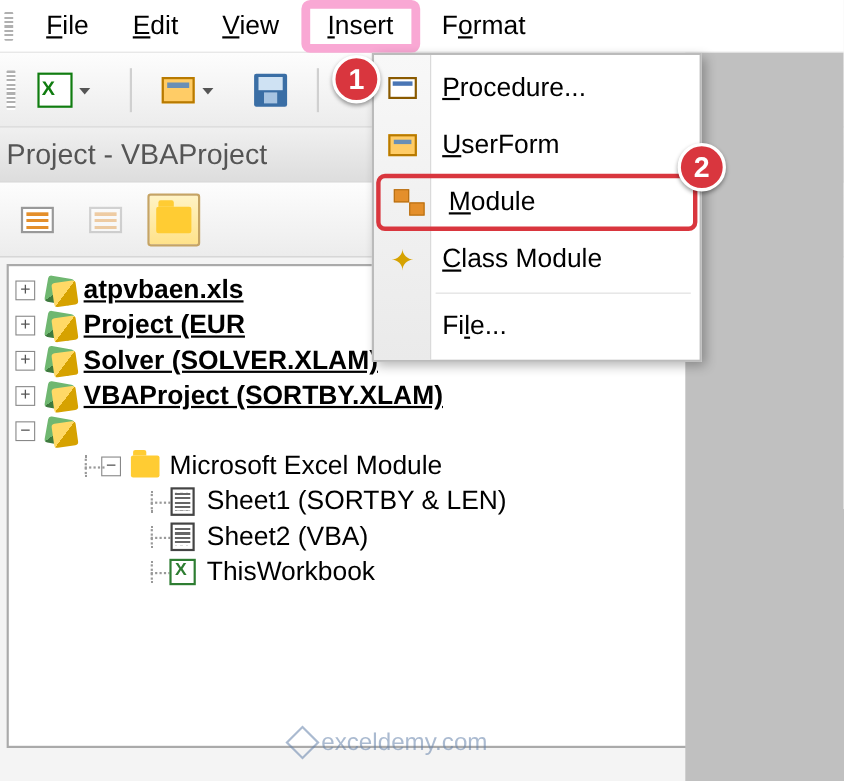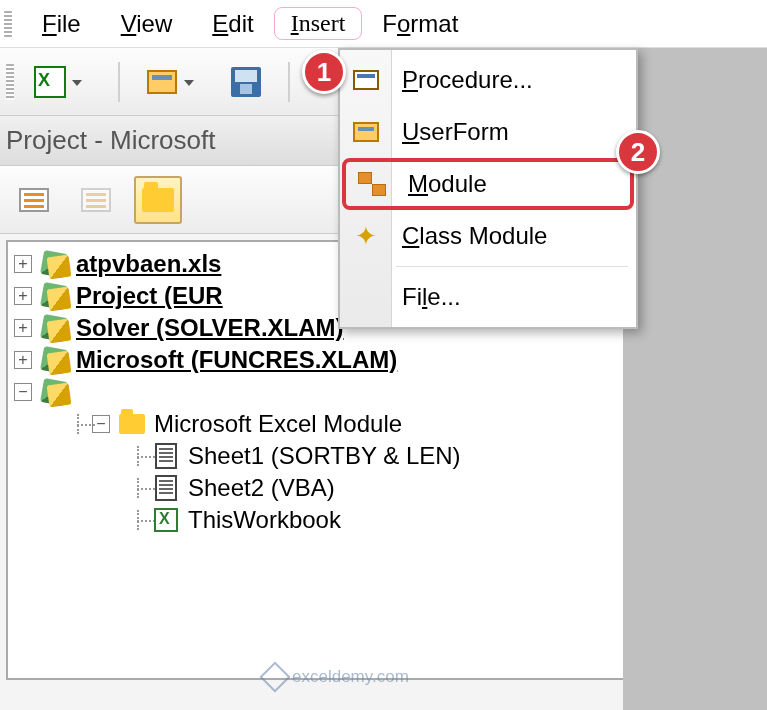--- a/index.html
+++ b/index.html
@@ -33,24 +33,23 @@
   }
   .menubar-item {
     padding: 6px 20px;
     cursor: default;
     font-size: 24px;
     color: #000;
     position: relative;
   }
   .menubar-item .ul { text-decoration: underline; }
   .menubar-item.highlight {
-    border: 1px solid #f9a8d4;
+    border: 8px solid #f9a8d4;
     border-radius: 8px;
     padding: 2px 16px;
-    font-family: Liberation Serif, serif;
   }
 
   
   .toolbar {
     display: flex;
     align-items: center;
     height: 68px;
     background: linear-gradient(#fdfdfd, #ececec);
     border-bottom: 1px solid #ccc;
     padding: 0 6px;
@@ -390,21 +389,21 @@
     box-shadow: 0 2px 4px rgba(0,0,0,0.4);
     z-index: 30;
   }
   .c1 { top: 50px; left: 302px; }
   .c2 { top: 130px; left: 616px; }
 
   
   .watermark {
     position: absolute;
     bottom: 22px; left: 264px;
-    font-size: 17px;
+    font-size: 22px;
     color: rgba(100,130,170,0.55);
     display: flex; align-items: center;
     gap: 6px;
     z-index: 5;
   }
   .wm-icon {
     width: 22px; height: 22px;
     border: 2px solid rgba(100,130,170,0.55);
     transform: rotate(45deg);
   }
@@ -415,22 +414,22 @@
     width: 144px;
     background: #c0c0c0;
   }
 </style>
 </head>
 <body>
 
 <div class="menubar">
   <span class="menubar-grip"></span>
   <div class="menubar-item"><span class="ul">F</span><span>ile</span></div>
+  <div class="menubar-item"><span class="ul">E</span>dit</div>
   <div class="menubar-item"><span class="ul">V</span>iew</div>
-  <div class="menubar-item"><span class="ul">E</span>dit</div>
   <div class="menubar-item highlight"><span class="ul">I</span>nsert</div>
   <div class="menubar-item">F<span class="ul">o</span>rmat</div>
 </div>
 
 <div class="toolbar">
   <span class="tb-grip"></span>
   <div class="tb-btn tb-dd">
     <span class="excel-icon"></span>
   </div>
   <div style="width:12px"></div>
@@ -442,21 +441,21 @@
   <div class="tb-btn">
     <span class="save-icon"></span>
   </div>
   <div class="tb-sep"></div>
   <div class="tb-btn">
     <span class="cut-icon">✂</span>
   </div>
 </div>
 
 <div class="panel-header">
-  <span>Project - Microsoft</span>
+  <span>Project - VBAProject</span>
 </div>
 
 <div class="panel-toolbar">
   <div class="tb-btn">
     <span class="list-icon"></span>
   </div>
   <div class="tb-btn dim">
     <span class="list-icon"></span>
   </div>
   <div class="tb-btn folder-btn">
@@ -477,21 +476,21 @@
       <span class="bold">Project (EUR</span>
     </div>
     <div class="node">
       <span class="expander">+</span>
       <span class="node-icon vba-proj-icon"></span>
       <span class="bold">Solver (SOLVER.XLAM)</span>
     </div>
     <div class="node">
       <span class="expander">+</span>
       <span class="node-icon vba-proj-icon"></span>
-      <span class="bold">Microsoft (FUNCRES.XLAM)</span>
+      <span class="bold">VBAProject (SORTBY.XLAM)</span>
     </div>
     <div class="node">
       <span class="expander">−</span>
       <span class="node-icon vba-proj-icon"></span>
     </div>
 
     <div class="node indent-1">
       <span class="tree-lines tree-branch"></span>
       <span class="expander">−</span>
       <span class="node-icon">

